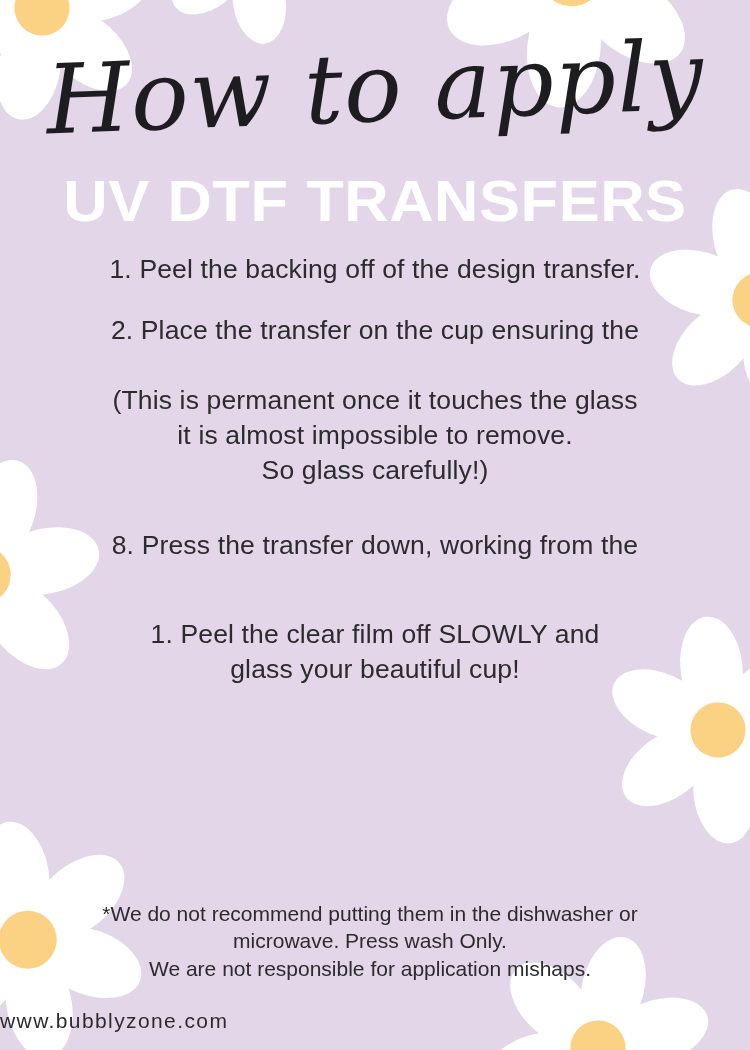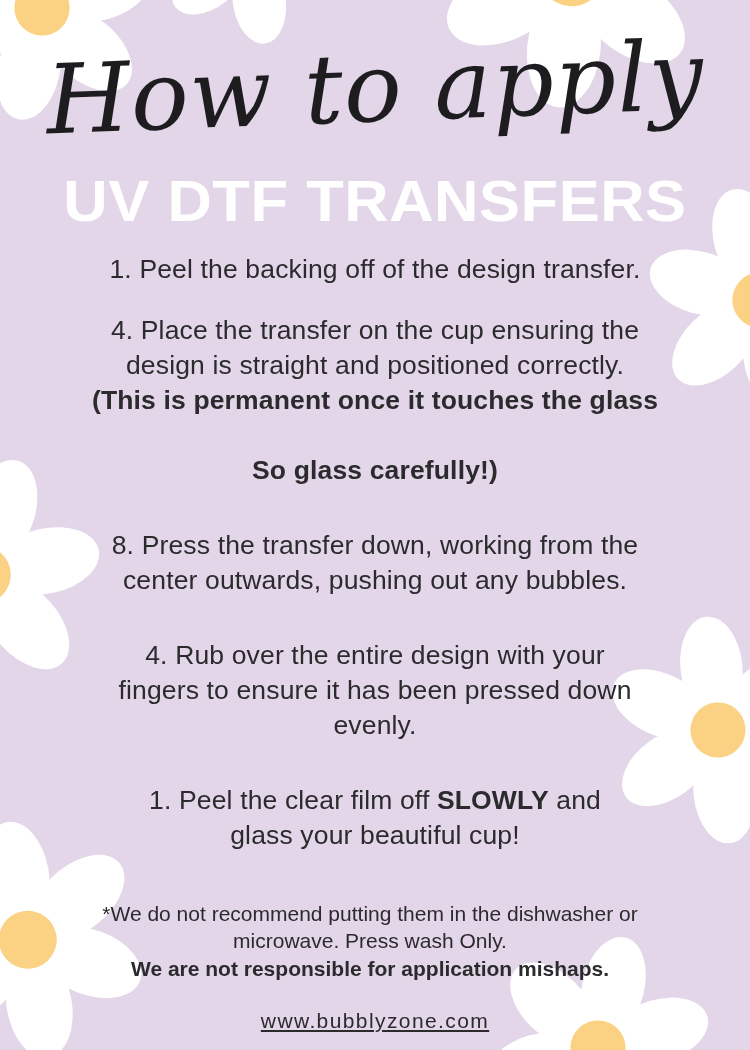--- a/index.html
+++ b/index.html
@@ -69,46 +69,45 @@
   }
   .step {
     text-align: center;
     font-size: 26.5px;
     line-height: 1.32;
     letter-spacing: 0.15px;
     margin: 0 0 26px 0;
     color: #2b2b2e;
   }
   .step.first { }
-  .step .b { font-weight: 700; }
+  .step .b { font-weight: 400; }
   .gap-sm { height: 14px; }
 
   .disclaimer {
     position: absolute;
     left: 24px;
     right: 34px;
     top: 900px;
     text-align: center;
     font-size: 21px;
     line-height: 1.3;
     color: #2b2b2e;
     z-index: 5;
   }
-  .disclaimer .line2 { font-weight: 700; }
+  .disclaimer .line2 { font-weight: 400; }
   .website {
     position: absolute;
     left: 0;
     right: 0;
     top: 1009px;
-    text-align: center;
+    text-align: left;
     font-size: 21px;
     letter-spacing: 1.4px;
     color: #2b2b2e;
     z-index: 5;
-    text-decoration: underline;
   }
 </style>
 </head>
 <body>
 
 <div id="poster" style="background: rgb(227, 214, 232);">
 
   <div id="daisy-layer">
       <div class="daisy" style="left: -73px; top: -107px; width: 230px; height: 230px; transform: rotate(12deg);">
         <svg viewBox="0 0 200 200" width="230" height="230">
@@ -300,41 +299,35 @@
 
   <div class="sub-title">UV DTF TRANSFERS</div>
 
   <div class="steps">
 
     <p class="step first">
       <span>1. Peel the backing off of the design transfer.</span>
     </p>
 
     <p class="step">
-      <span>4. Place the transfer on the cup ensuring the</span><br>
-      <span>design is straight and positioned correctly.</span><br>
+      <span>2. Place the transfer on the cup ensuring the</span><br>
+      <br>
       <span class="b">(This is permanent once it touches the glass</span><br>
-      <br>
+      <span class="b">it is almost impossible to remove.</span><br>
       <span class="b">So glass carefully!)</span>
     </p>
 
     <div class="gap-sm"></div>
 
     <p class="step">
       <span>8. Press the transfer down, working from the</span><br>
-      <span>center outwards, pushing out any bubbles.</span>
     </p>
 
     <div class="gap-sm"></div>
 
-    <p class="step">
-      <span>4. Rub over the entire design with your</span><br>
-      <span>fingers to ensure it has been pressed down</span><br>
-      <span>evenly.</span>
-    </p>
 
     <div class="gap-sm"></div>
 
     <p class="step">
       <span>1. Peel the clear film off </span><span class="b">SLOWLY</span><span> and</span><br>
       <span>glass your beautiful cup!</span>
     </p>
 
   </div>
 

